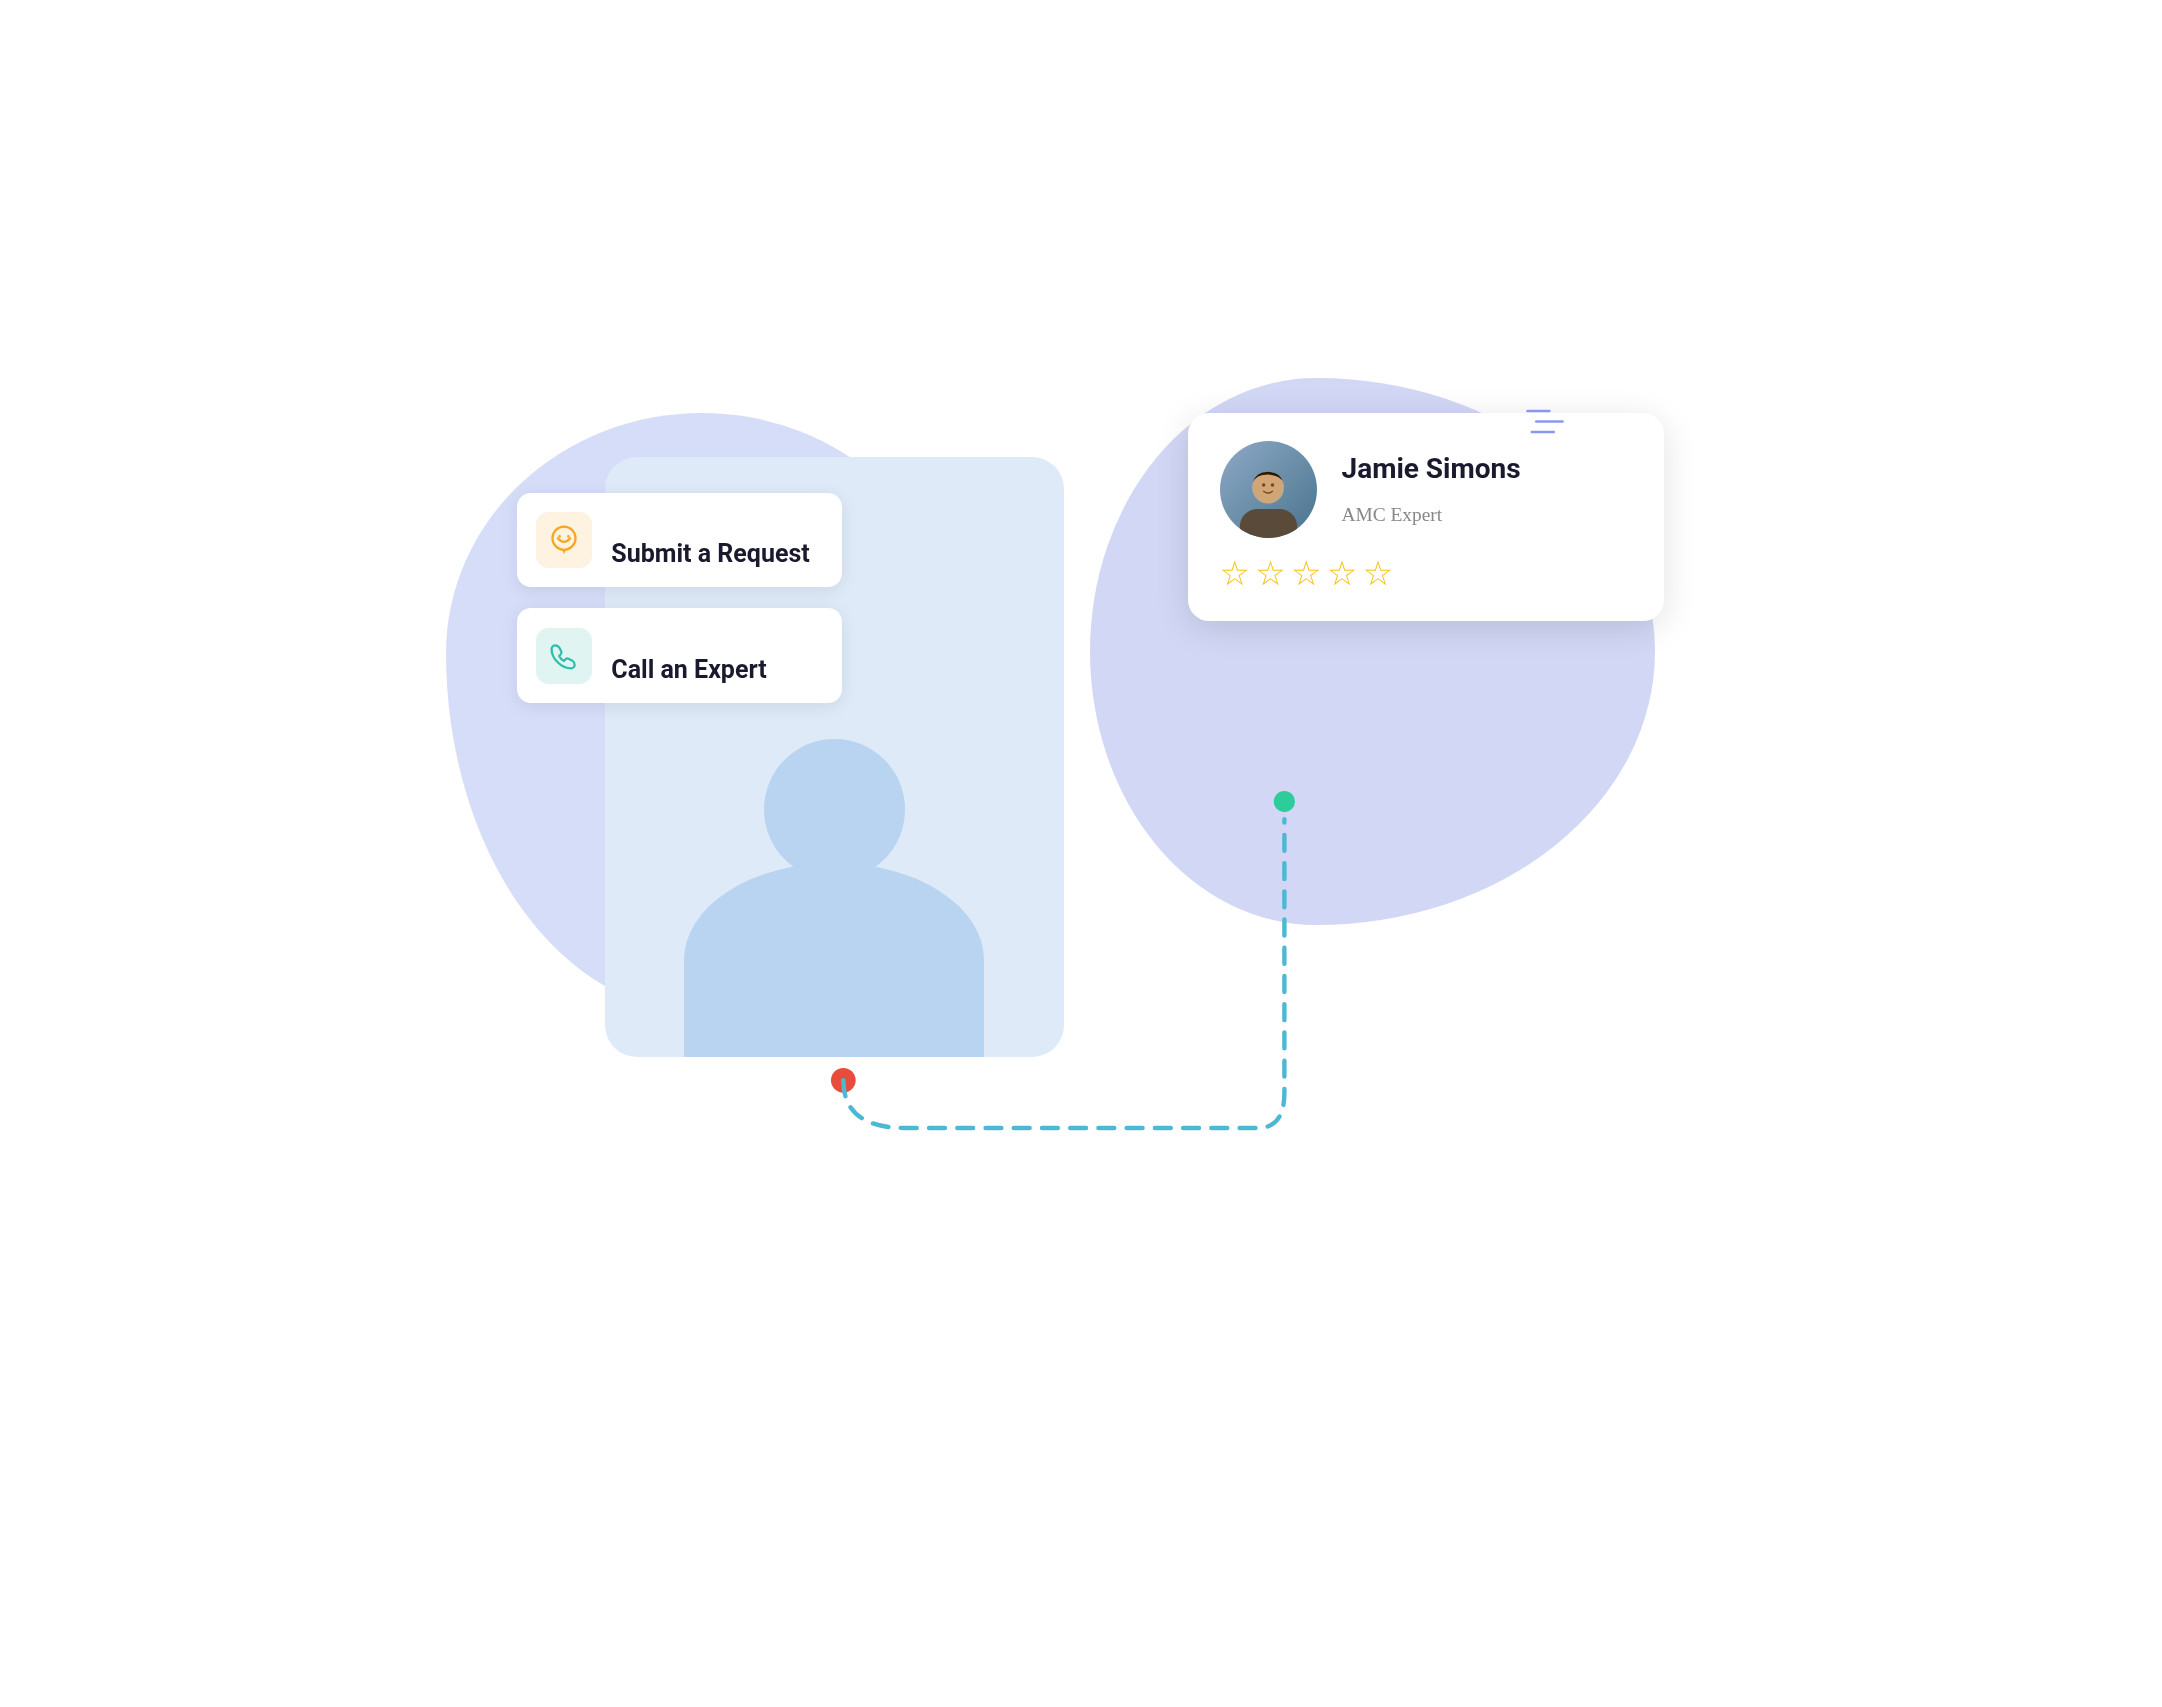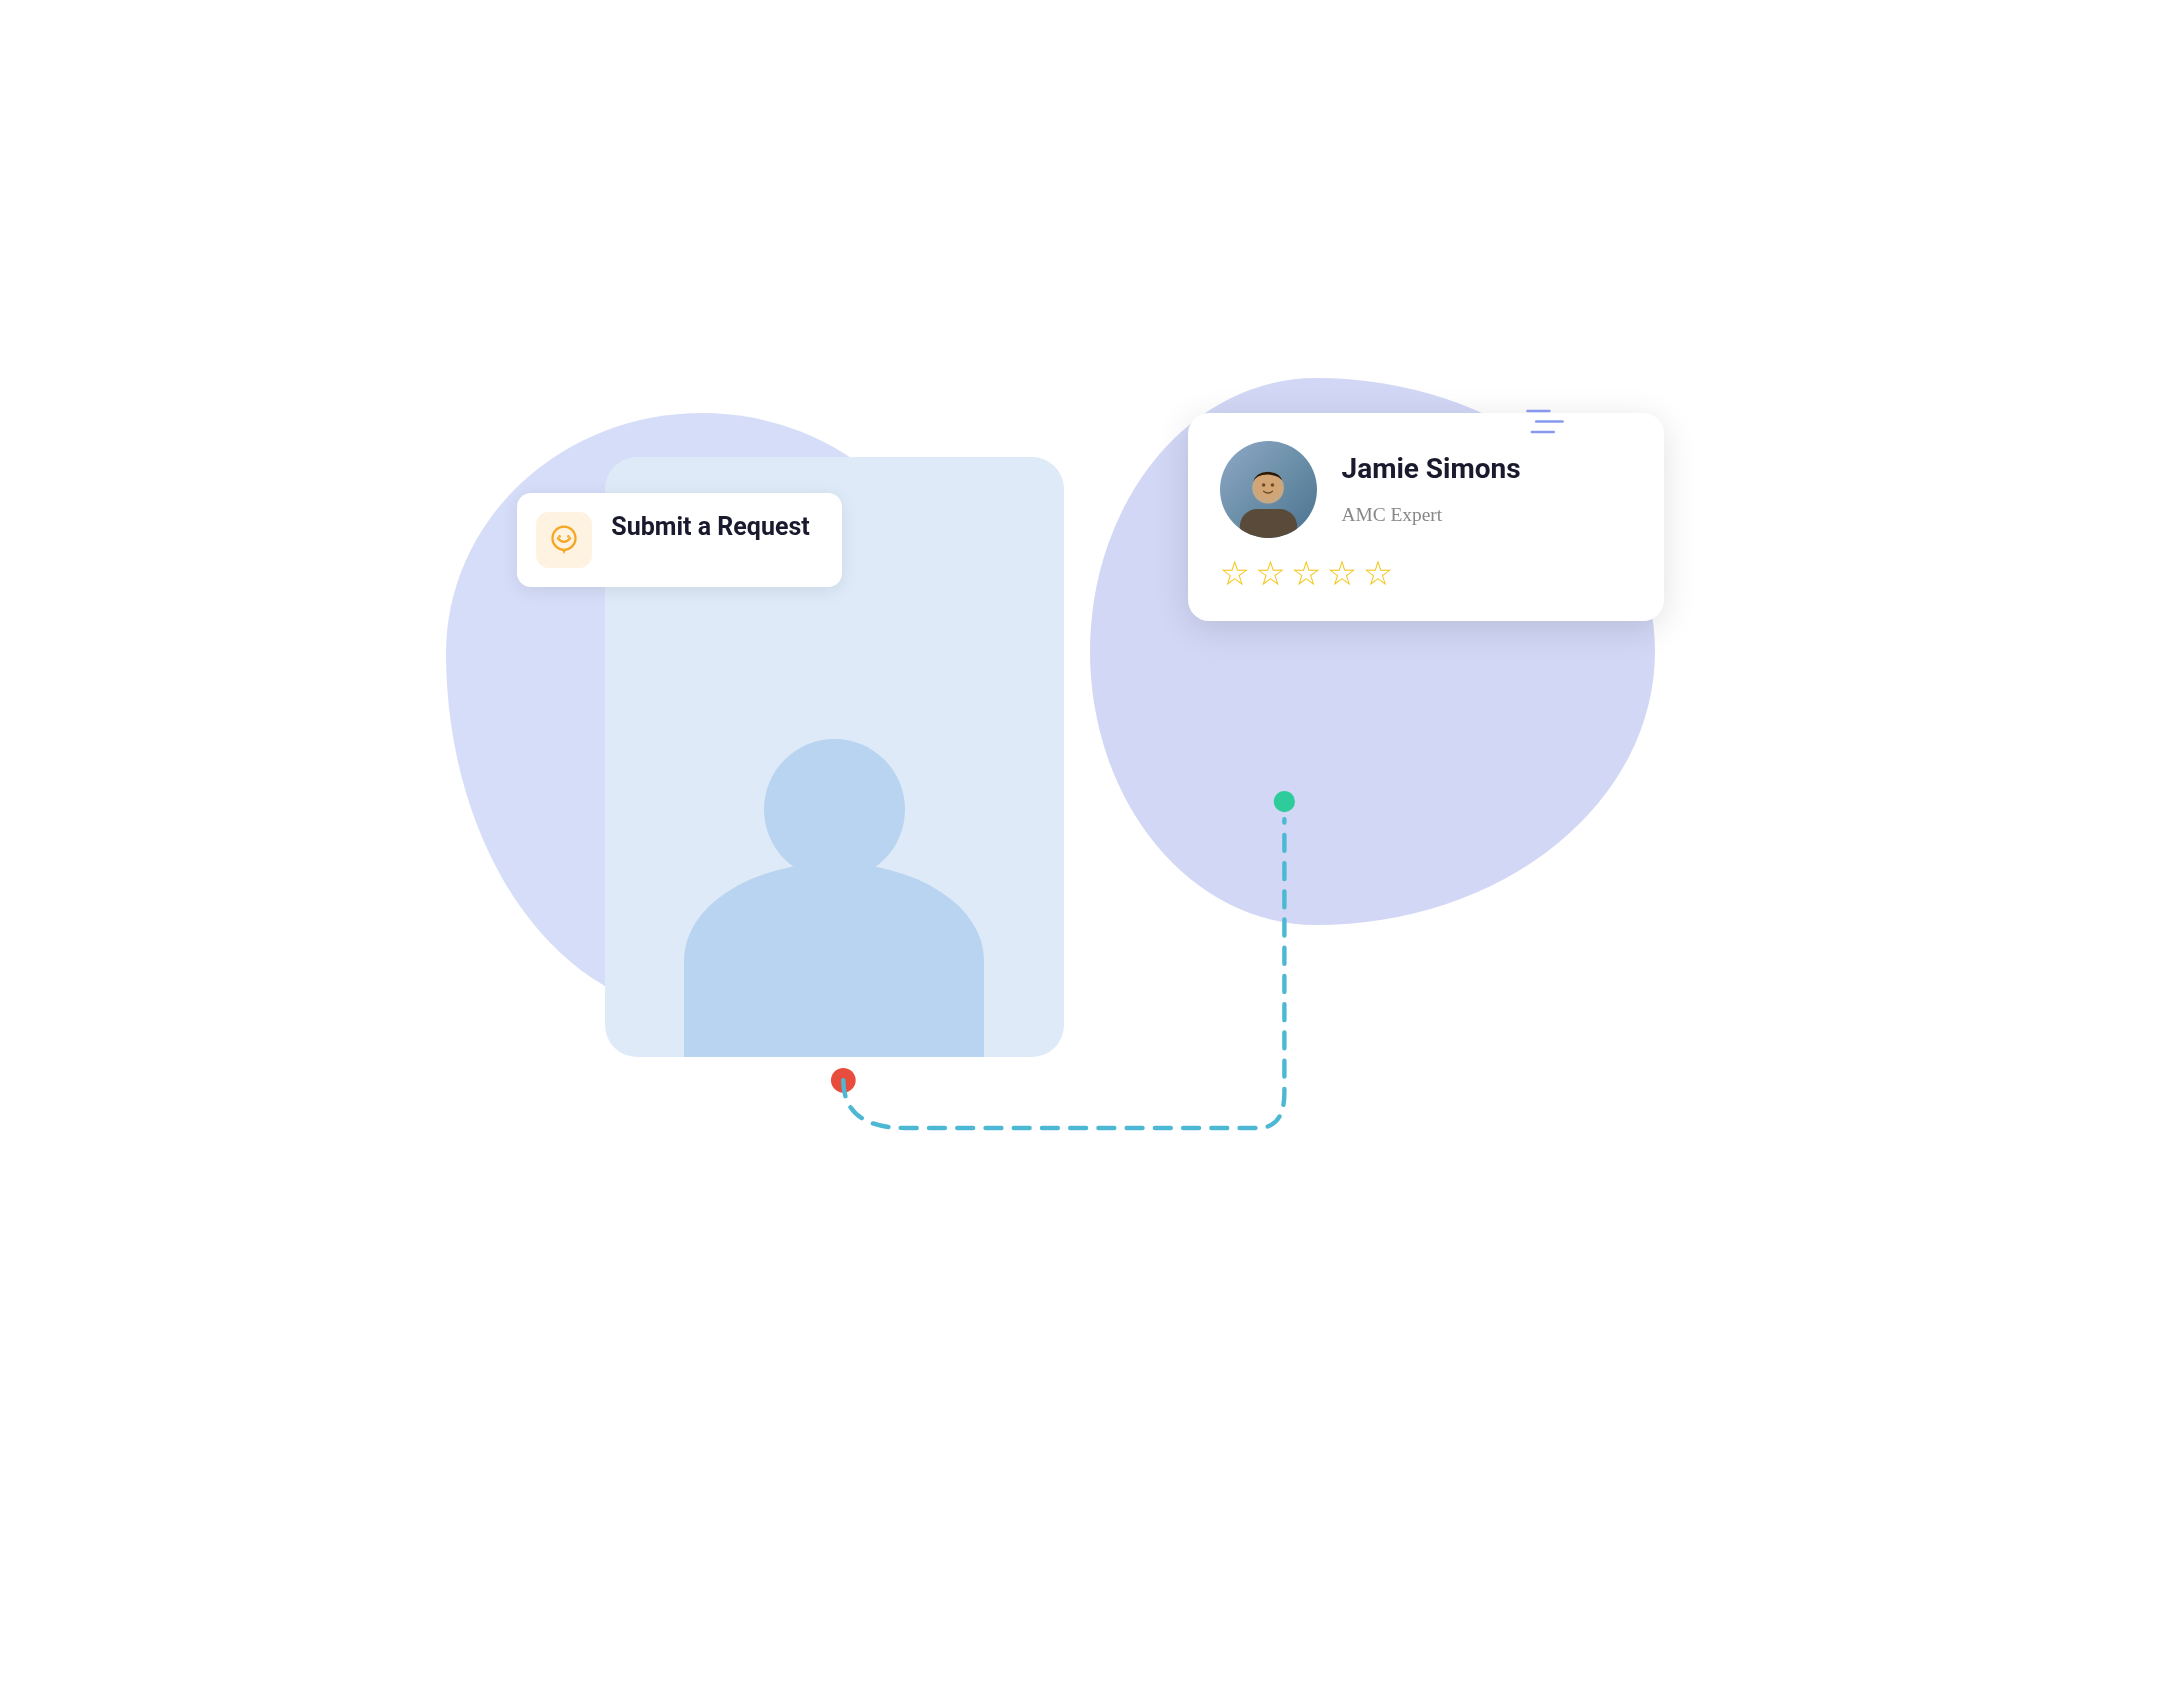--- a/index.html
+++ b/index.html
@@ -96,21 +96,21 @@
       left: 53px;
       top: 168px;
       display: flex;
       flex-direction: column;
       gap: 21px;
       z-index: 10;
     }
 
     .menu-item {
       display: flex;
-      align-items: flex-start;
+      align-items: flex-end;
       gap: 19.4px;
       background: #ffffff;
       border-radius: 14px;
       padding: 19.4px 32px 19.4px 19.4px;
       box-shadow: 0 3.5px 17.6px rgba(0,0,0,0.08);
       min-width: 282px;
     }
 
     .menu-icon {
       width: 56px;
@@ -259,20 +259,28 @@
           <circle cx="18" cy="16" r="13" stroke="#f5a623" stroke-width="2.5" fill="none"></circle>
           <path d="M11 16 Q18 24 25 16" stroke="#f5a623" stroke-width="2.5" fill="none" stroke-linecap="round"></path>
           <circle cx="13" cy="14" r="1.5" fill="#f5a623"></circle>
           <circle cx="23" cy="14" r="1.5" fill="#f5a623"></circle>
           <path d="M16 29 L18 34 L20 29" fill="#f5a623"></path>
         </svg>
       </div>
       <span class="menu-label">Submit a Request</span>
     </div>
 
+    <div class="menu-item">
+      <div class="menu-icon teal">
+        <svg width="32" height="32" viewBox="0 0 36 36" fill="none">
+          <path d="M8 6 C8 6 11 6 13 9 L15 13 C15.5 14 15 15.5 14 16.5 L12.5 18 C14 21 15 22 18 23.5 L19.5 22 C20.5 21 22 20.5 23 21 L27 23 C30 25 30 28 30 28 C30 30 28 32 26 32 C15 32 4 21 4 10 C4 8 6 6 8 6 Z" stroke="#2dbdac" stroke-width="2.5" fill="none" stroke-linejoin="round"></path>
+        </svg>
+      </div>
+      <span class="menu-label">Call an Expert</span>
+    </div>
 
 
   </div>
 
   <div class="right-card">
     <div class="expert-header">
       <div class="expert-avatar">
 
         <svg viewBox="0 0 85 85" fill="none" xmlns="http://www.w3.org/2000/svg">
           <circle cx="42" cy="28" r="18" fill="#c8a882"></circle>

